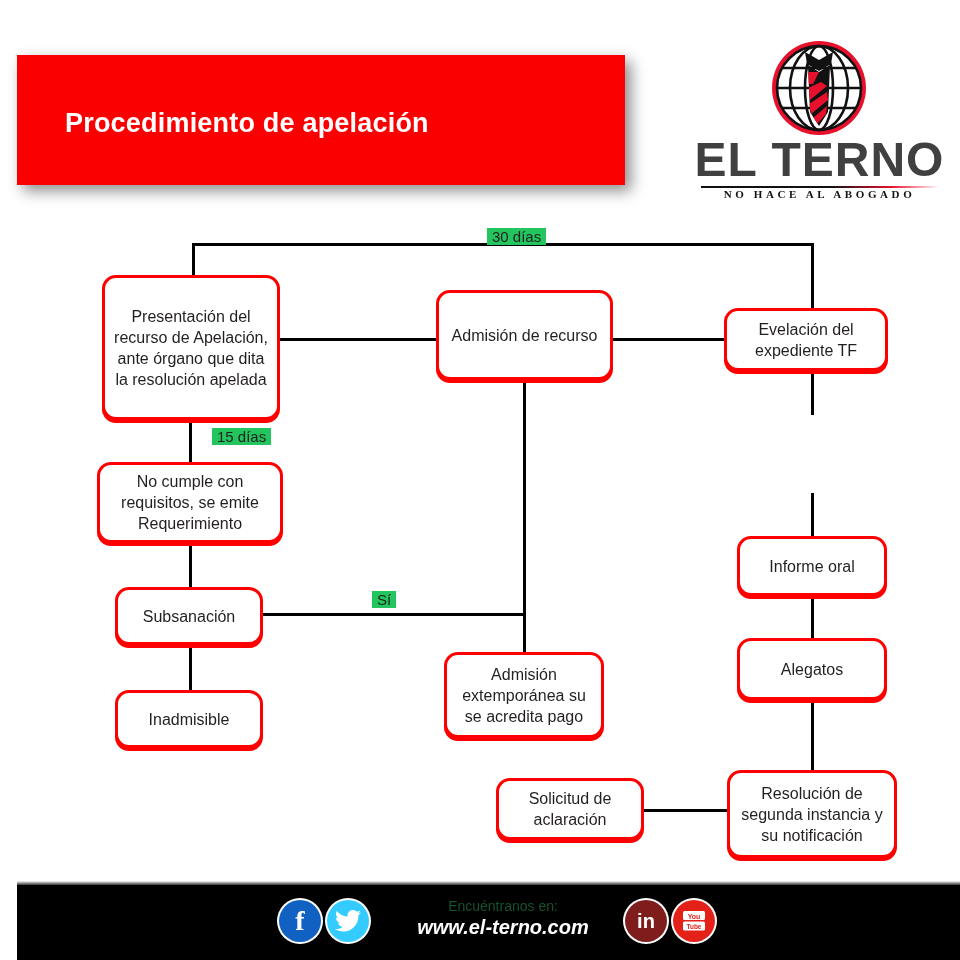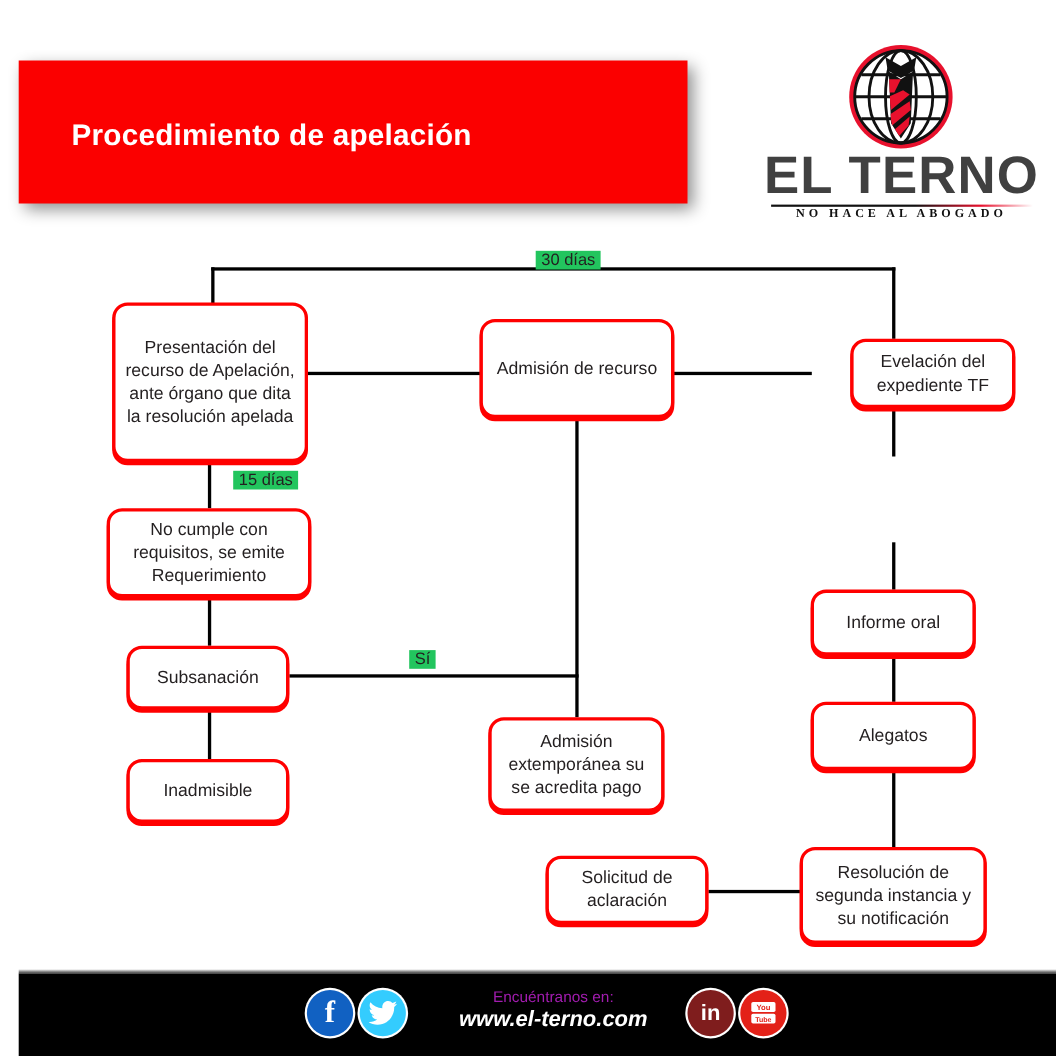--- a/index.html
+++ b/index.html
@@ -82,21 +82,21 @@
     display:flex;align-items:center;justify-content:center;
     box-shadow:0 0 0 2px #ffffff;
     top:900px;
   }
   .s-fb{left:262px;background:#1161c2;}
   .s-tw{left:310px;background:#34ccfe;}
   .s-li{left:608px;background:#7f1d1d;}
   .s-yt{left:656px;background:#e32118;}
   .s-glyph{color:#ffffff;font-weight:bold;line-height:1;}
   .find-wrap{position:absolute;left:380px;top:898px;width:212px;text-align:center;}
-  .find-label{color:#a21caf;font-size:14px;font-family:"Liberation Sans", sans-serif;}
+  .find-label{color:#14532d;font-size:14px;font-family:"Liberation Sans", sans-serif;}
   .find-url{
     color:#ffffff;font-size:20px;font-weight:bold;font-style:italic;
     margin-top:2px;font-family:"Liberation Sans", sans-serif;
   }
 </style>
 </head>
 <body>
 
 <div id="stage">
 
@@ -166,21 +166,21 @@
     <div class="edge h" style="left:627px;top:609px;width:92px;"></div>
 
     <div class="edge-label" style="left:470px;top:28px;">30 días</div>
     <div class="edge-label" style="left:195px;top:228px;">15 días</div>
     <div class="edge-label" style="left:355px;top:391px;">Sí</div>
 
     <div class="node" style="left:85px;top:75px;width:178px;height:145px;">Presentación del recurso de Apelación, ante órgano que dita la resolución apelada</div>
 
     <div class="node" style="left:419px;top:90px;width:177px;height:90px;">Admisión de recurso</div>
 
-    <div class="node" style="left:756px;top:108px;width:150px;height:63px;">Evelación del expediente TF</div>
+    <div class="node" style="left:707px;top:108px;width:164px;height:63px;">Evelación del expediente TF</div>
 
     <div class="node" style="left:80px;top:262px;width:186px;height:81px;">No cumple con requisitos, se emite Requerimiento</div>
 
 
     <div class="node" style="left:98px;top:387px;width:148px;height:58px;">Subsanación</div>
 
     <div class="node" style="left:720px;top:336px;width:150px;height:60px;">Informe oral</div>
 
     <div class="node" style="left:98px;top:490px;width:148px;height:58px;">Inadmisible</div>
 

